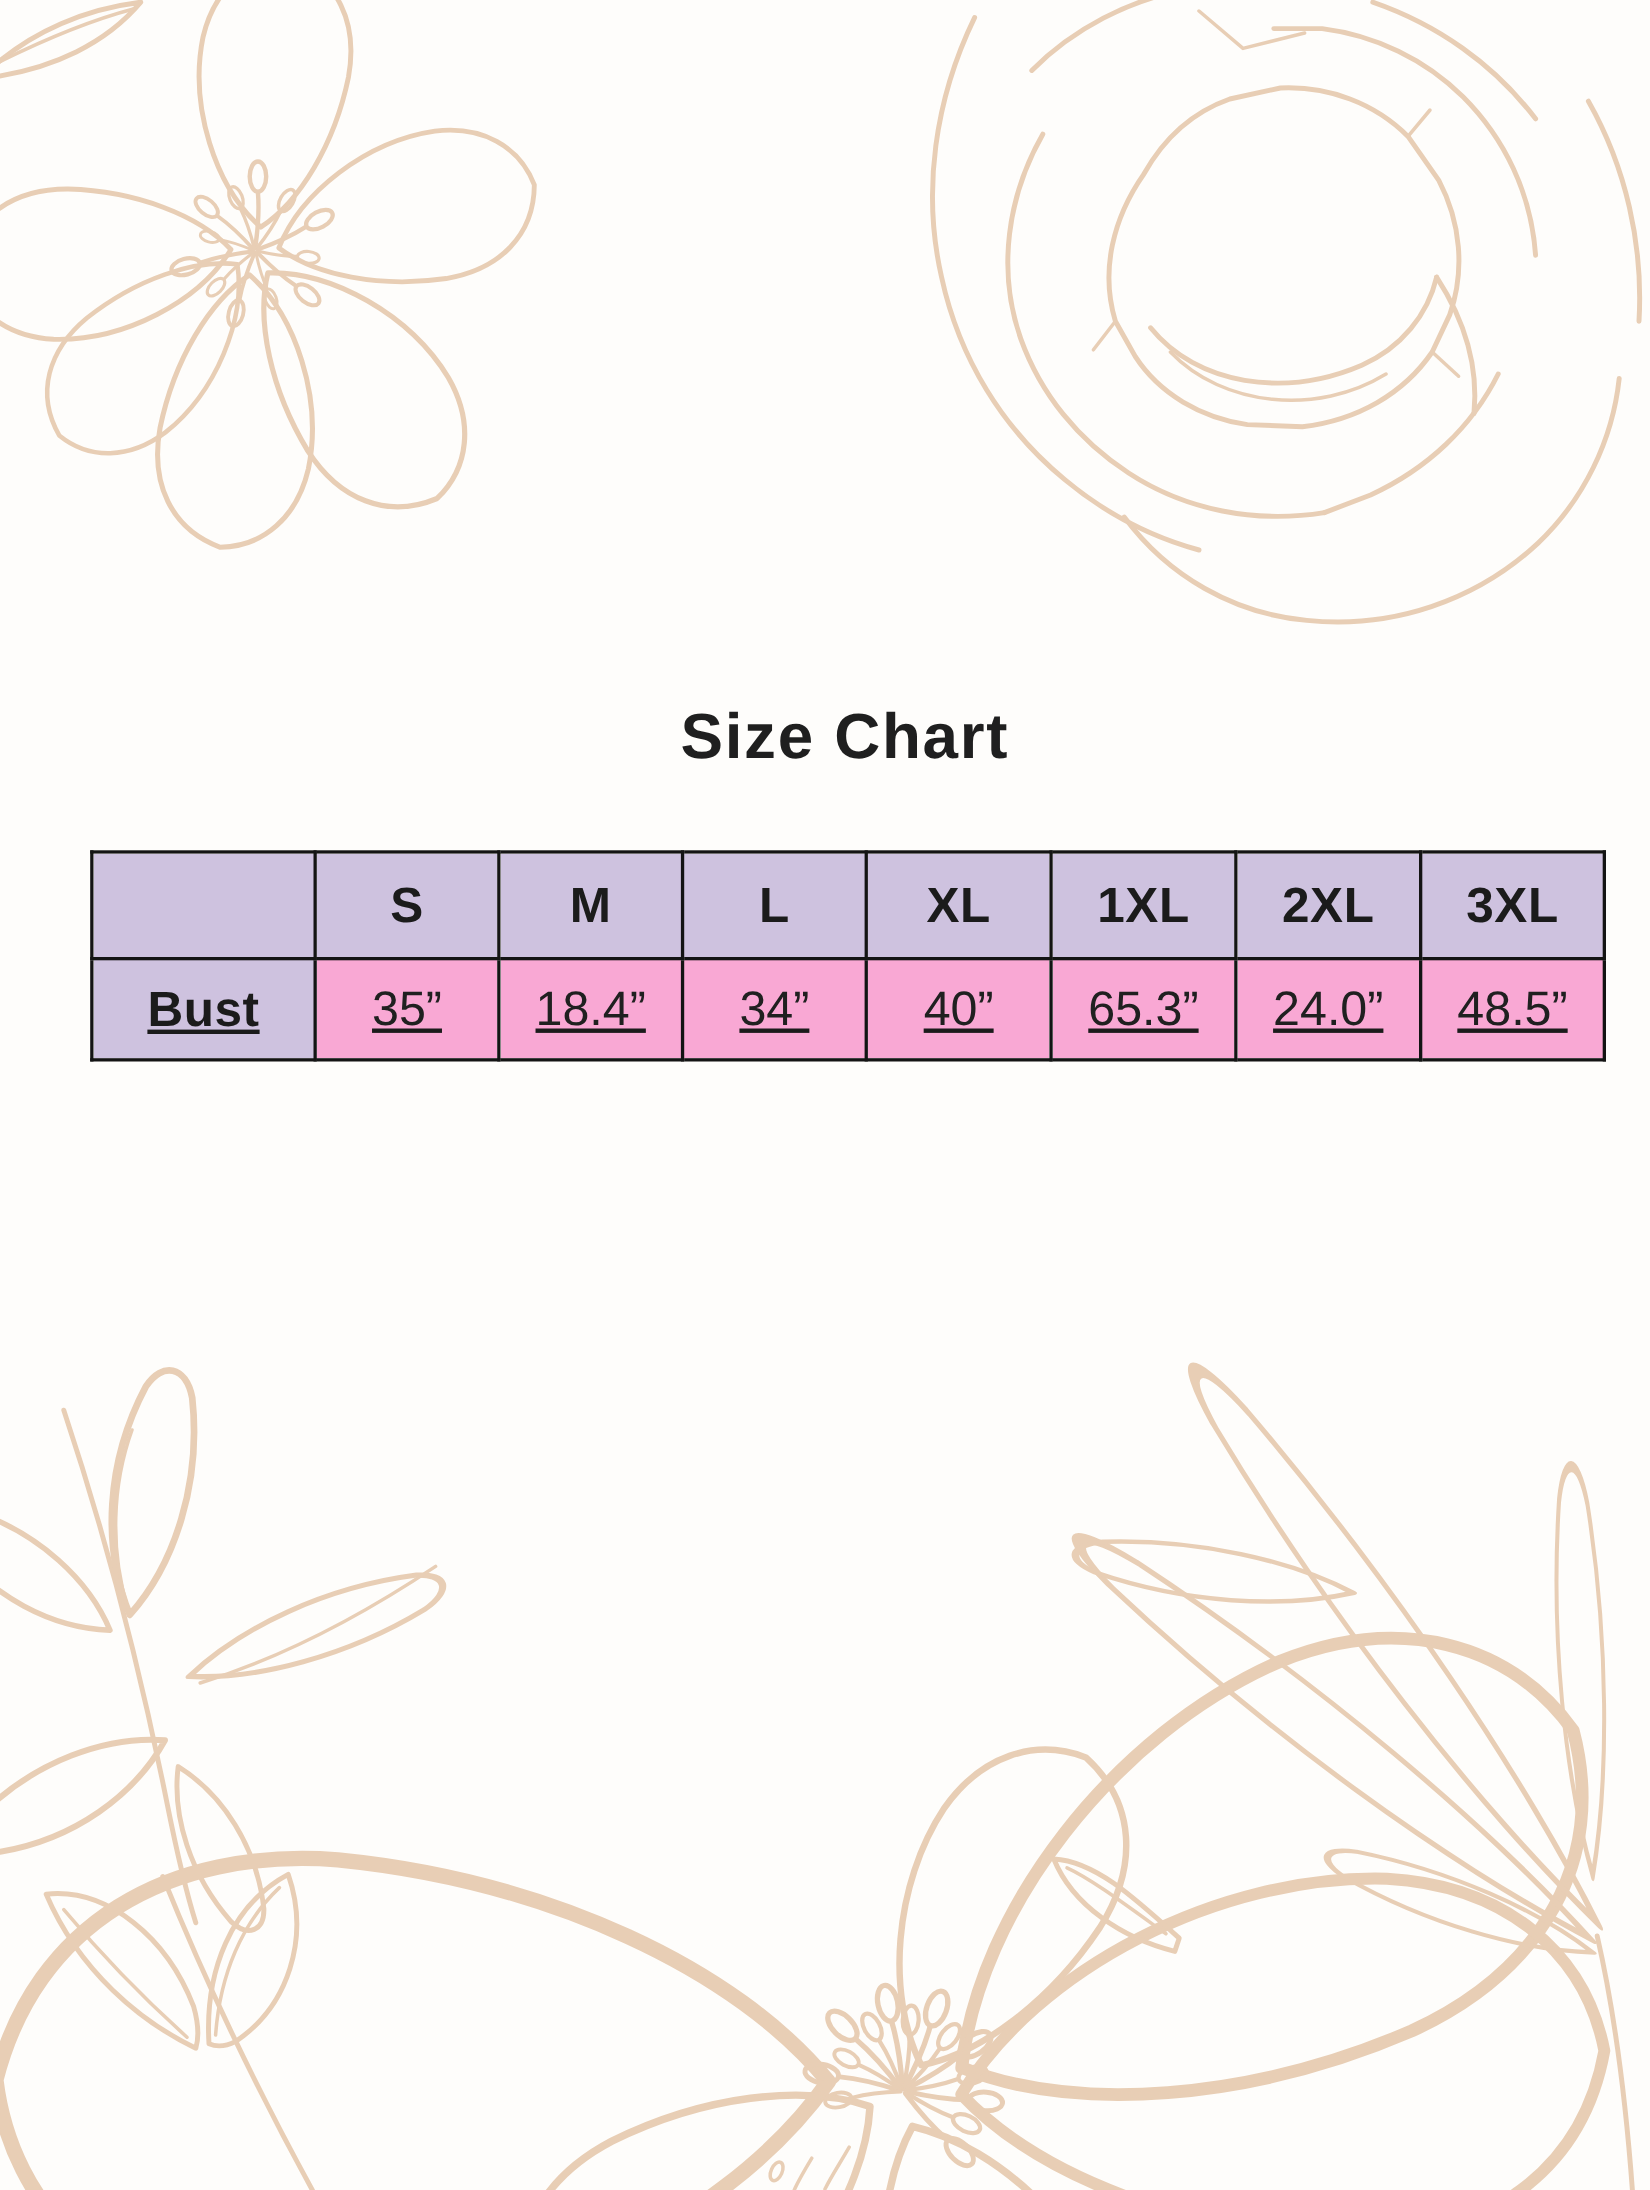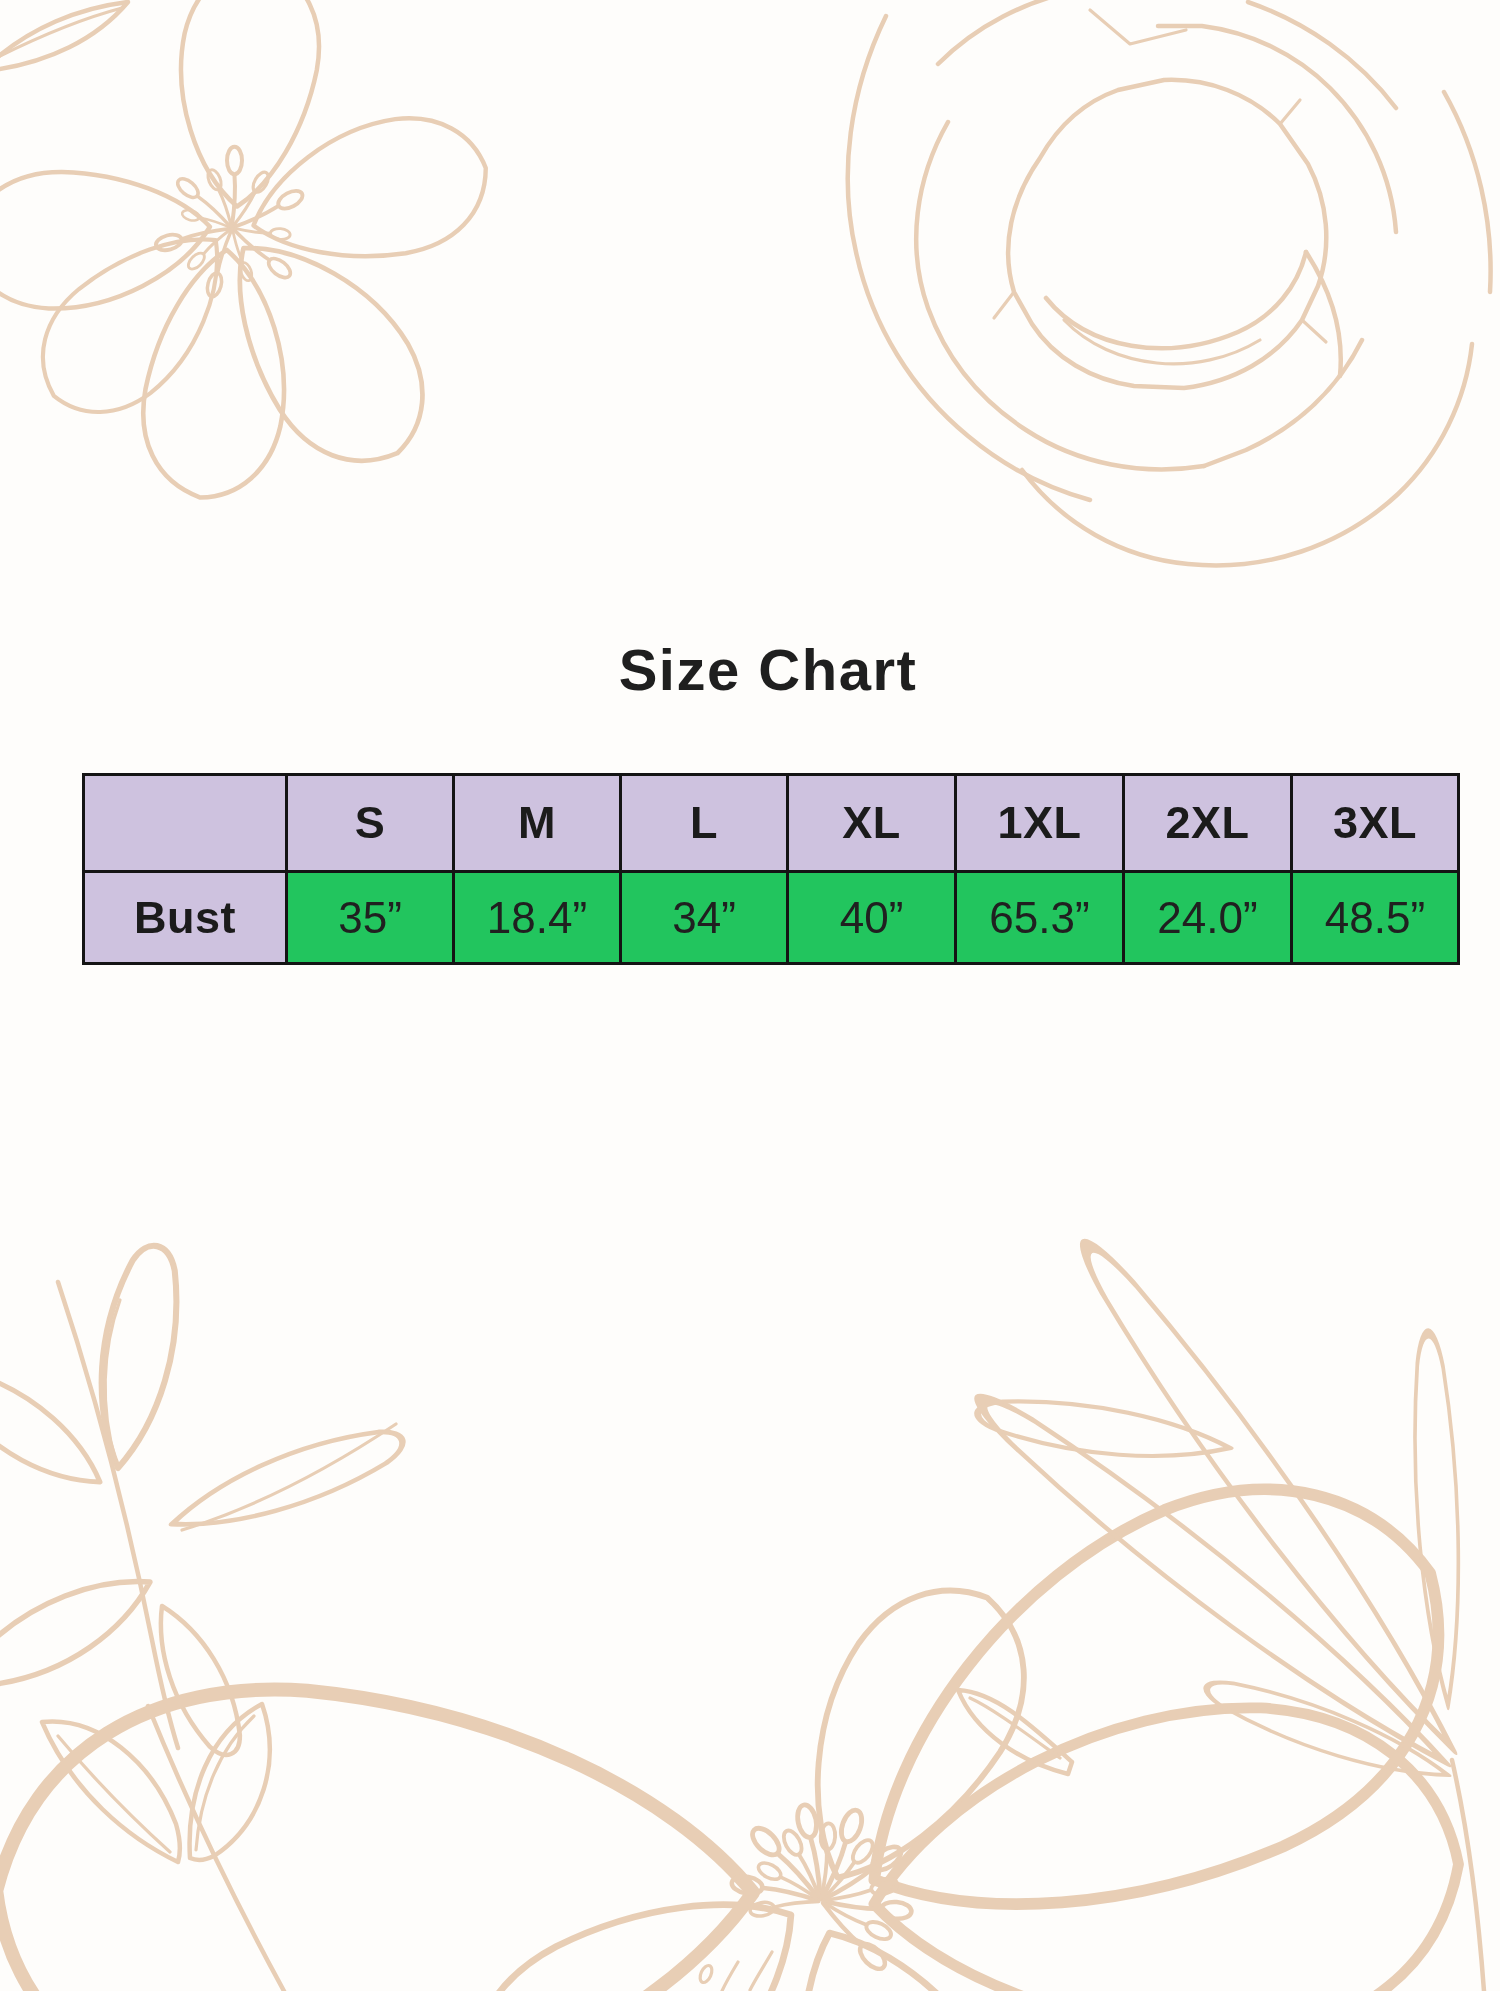--- a/index.html
+++ b/index.html
@@ -25,26 +25,26 @@
   }
   table.size-table {
     position:absolute; left:82px; top:773px;
     border-collapse:collapse; table-layout:fixed; width:1375px;
   }
   .size-table th, .size-table td {
     border:3px solid #141414; text-align:center; vertical-align:middle;
     overflow:hidden;
   }
   .size-table thead tr { height:97px; }
-  .size-table tbody tr { height:92px; }
+  .size-table tbody tr { height:92px;text-decoration:underline; }
   .size-table thead th, .size-table tbody th {
     background:#cec2df; font-weight:bold; font-size:45px; letter-spacing:0.5px;
   }
   .size-table tbody td {
-    background:#22c55e; font-size:44px; font-weight:normal; color:#202020;
+    background:#f9a8d4; font-size:44px; font-weight:normal; color:#202020;
   }
 </style>
 </head>
 <body>
 
 <svg class="art" width="1500" height="1991" viewBox="0 0 1500 1991">
   <defs>
     <path id="petal" d="M2 -22 C-44 -52 -78 -122 -74 -186 C-70 -230 -44 -260 -6 -266 C40 -256 64 -218 62 -168 C58 -106 34 -50 2 -22 Z"></path>
     <path id="leafS" d="M0 0 C-26 -40 -34 -96 -16 -150 C-8 -168 8 -168 16 -148 C32 -94 24 -38 0 0 Z"></path>
     <g id="pin">

